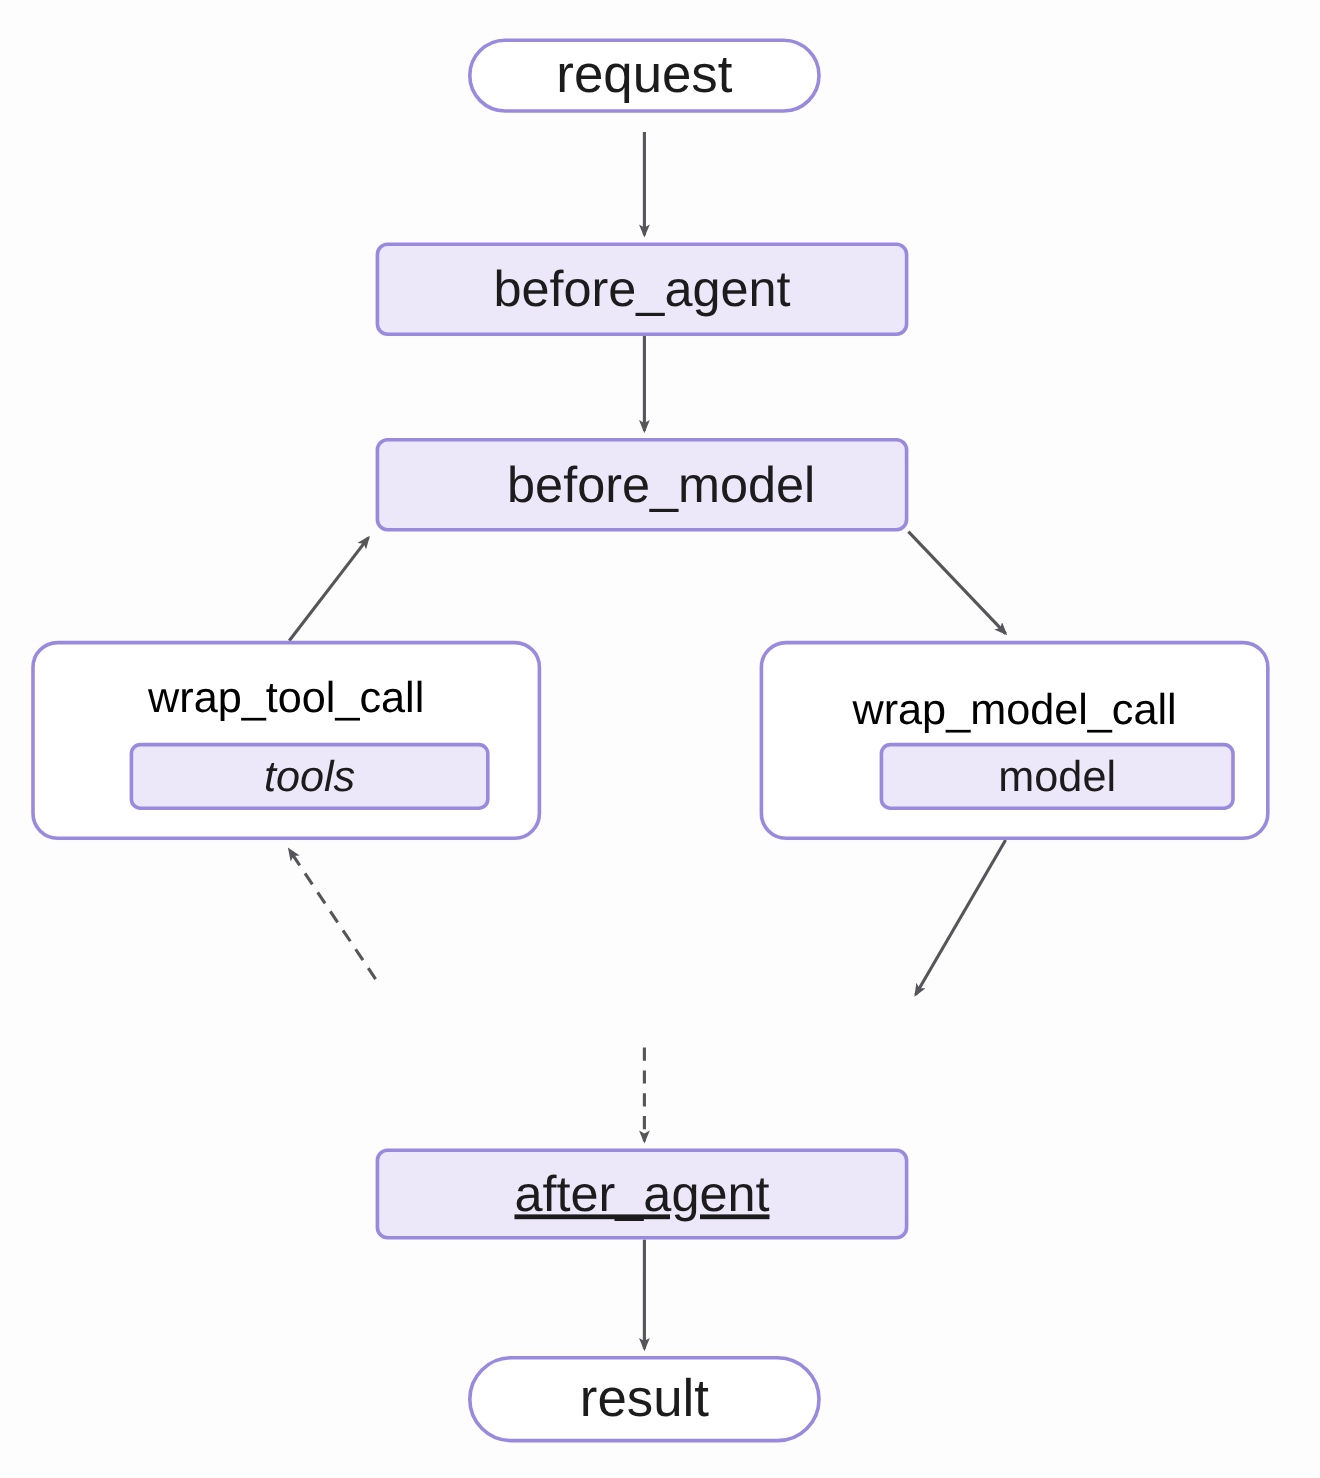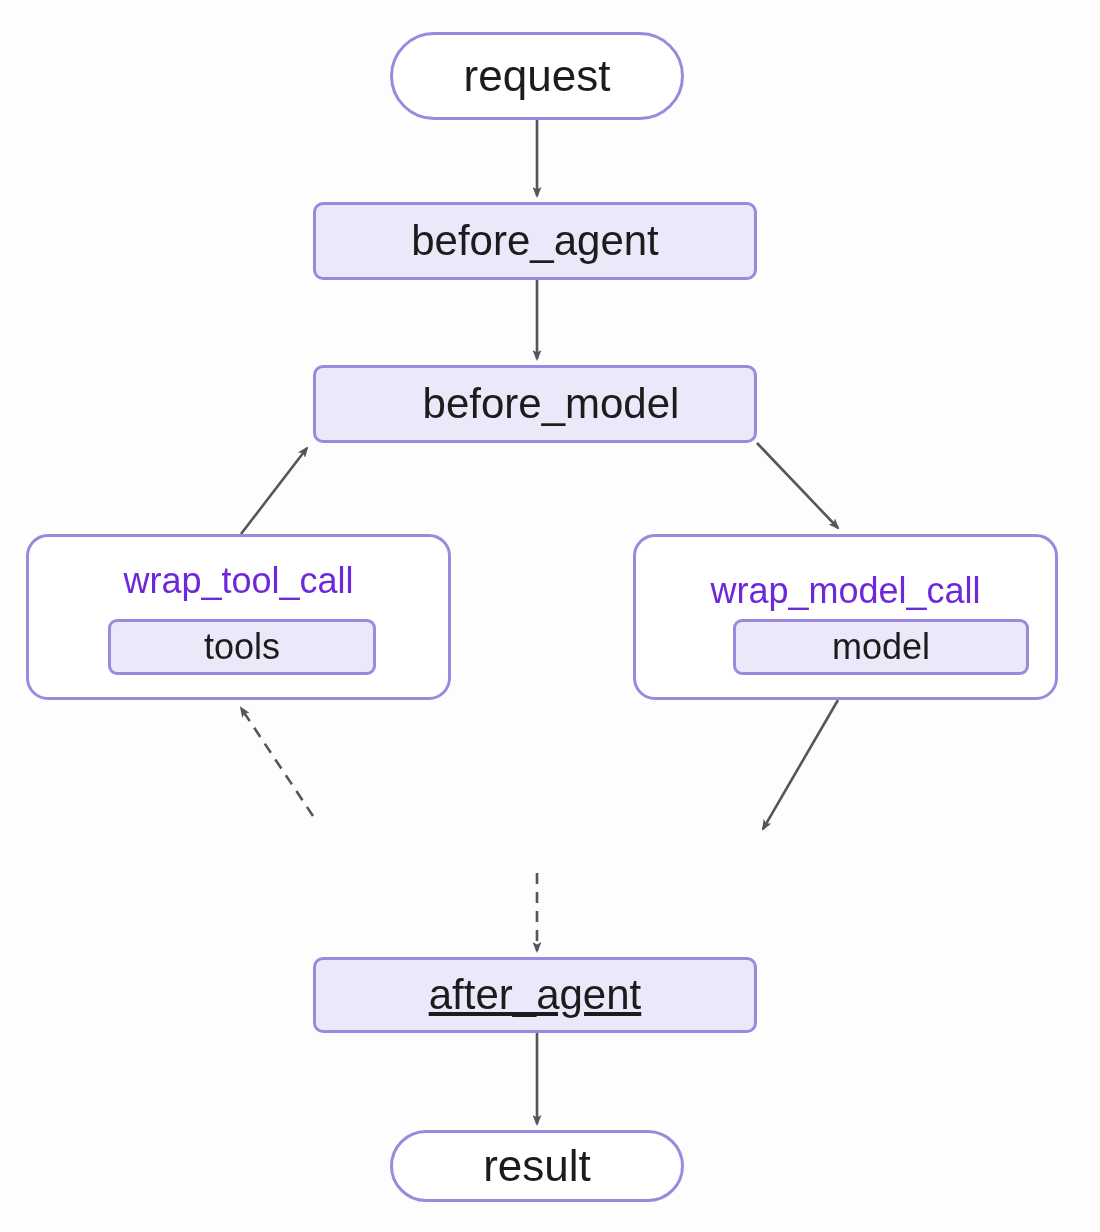--- a/index.html
+++ b/index.html
@@ -61,21 +61,21 @@
     box-sizing: border-box;
     background: #ffffff;
     border: 3px solid #9a8ade;
     border-radius: 22px;
   }
   .subgraph-title {
     position: absolute;
     left: 0;
     right: 0;
     text-align: center;
-    color: #6d28d9;
+    color: #000000;
     font-size: 36px;
     line-height: 1;
     white-space: nowrap;
   }
 </style>
 </head>
 <body>
 
 <div id="canvas">
 
@@ -96,36 +96,36 @@
 
     <line x1="313" y1="816" x2="241" y2="708" stroke="#55555a" stroke-width="2.6" stroke-dasharray="11 8" marker-end="url(#arrowhead)"></line>
 
     <line x1="241" y1="534" x2="307" y2="448" stroke="#55555a" stroke-width="2.6" marker-end="url(#arrowhead)"></line>
 
     <line x1="537" y1="873" x2="537" y2="951" stroke="#55555a" stroke-width="2.6" stroke-dasharray="11 8" marker-end="url(#arrowhead)"></line>
 
     <line x1="537" y1="1033" x2="537" y2="1124" stroke="#55555a" stroke-width="2.6" marker-end="url(#arrowhead)"></line>
   </svg>
 
-  <div class="node stadium" style="left:390px; top:32px; width:294px; height:88px;">
+  <div class="node stadium" style="left:390px; top:32px; width:294px; height:62px;">
     <span>request</span>
   </div>
 
   <div class="node process" style="left:313px; top:202px; width:444px; height:78px;">
     <span>before_agent</span>
   </div>
 
   <div class="node process" style="left:313px; top:365px; width:444px; height:78px;padding-left:32px;">
     <span>before_model</span>
   </div>
 
   <div class="subgraph" style="left:26px; top:534px; width:425px; height:166px;">
     <div class="subgraph-title" style="top:26px;">wrap_tool_call</div>
   </div>
-  <div class="node inner" style="left:108px; top:619px; width:268px; height:56px;">
+  <div class="node inner" style="left:108px; top:619px; width:300px; height:56px;font-style:italic;">
     <span>tools</span>
   </div>
 
   <div class="subgraph" style="left:633px; top:534px; width:425px; height:166px;">
     <div class="subgraph-title" style="top:36px;">wrap_model_call</div>
   </div>
   <div class="node inner" style="left:733px; top:619px; width:296px; height:56px;">
     <span>model</span>
   </div>
 

